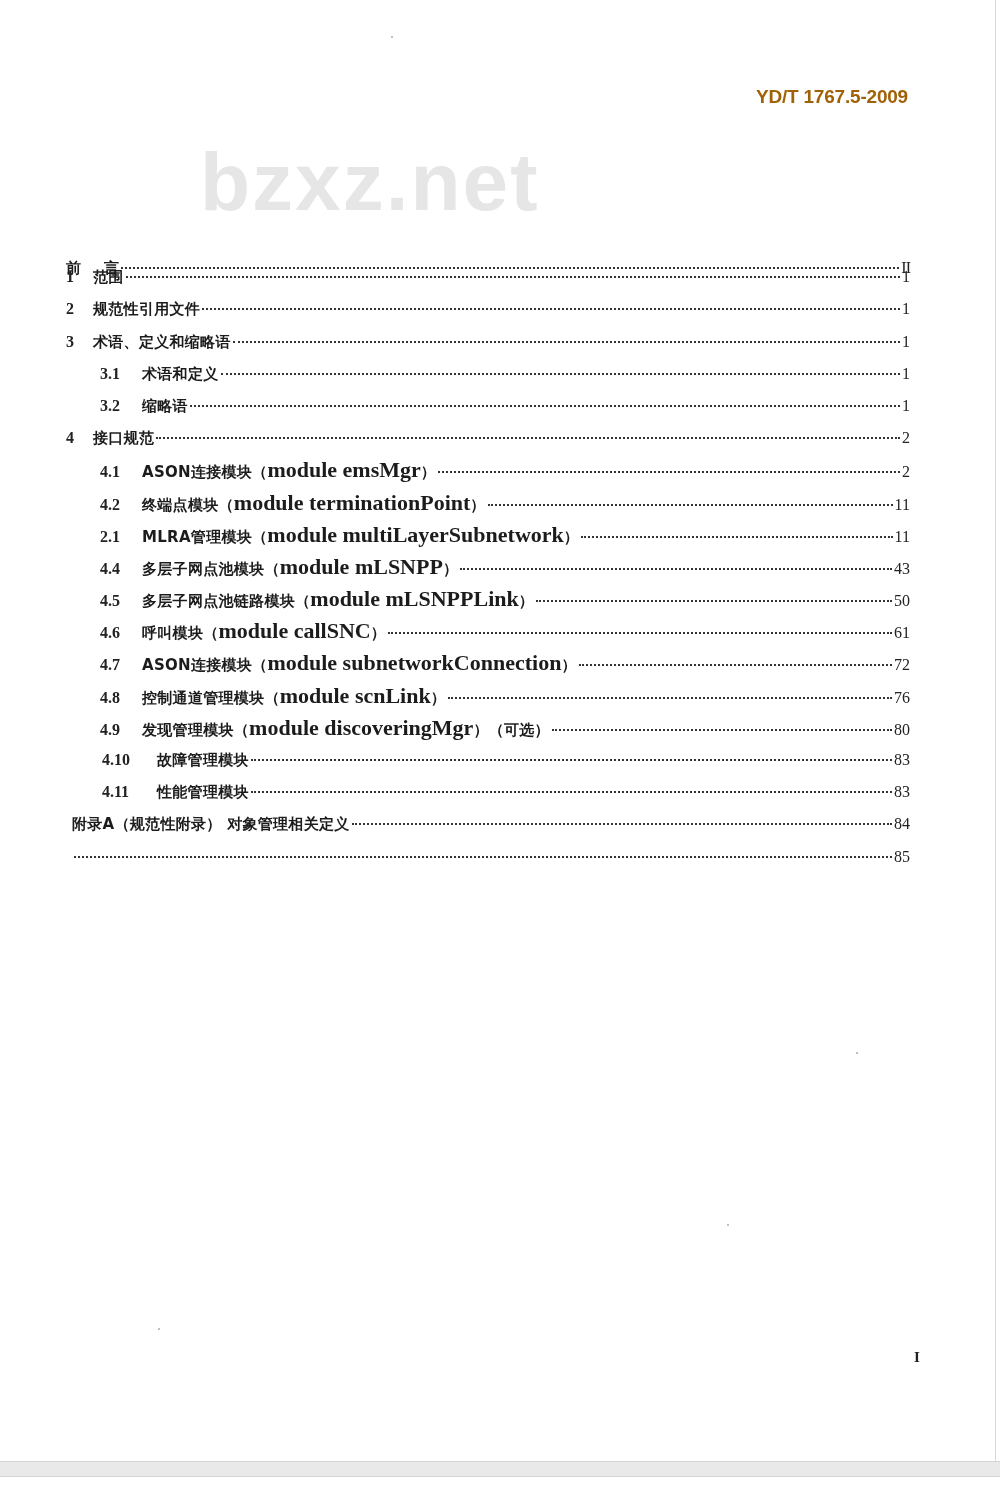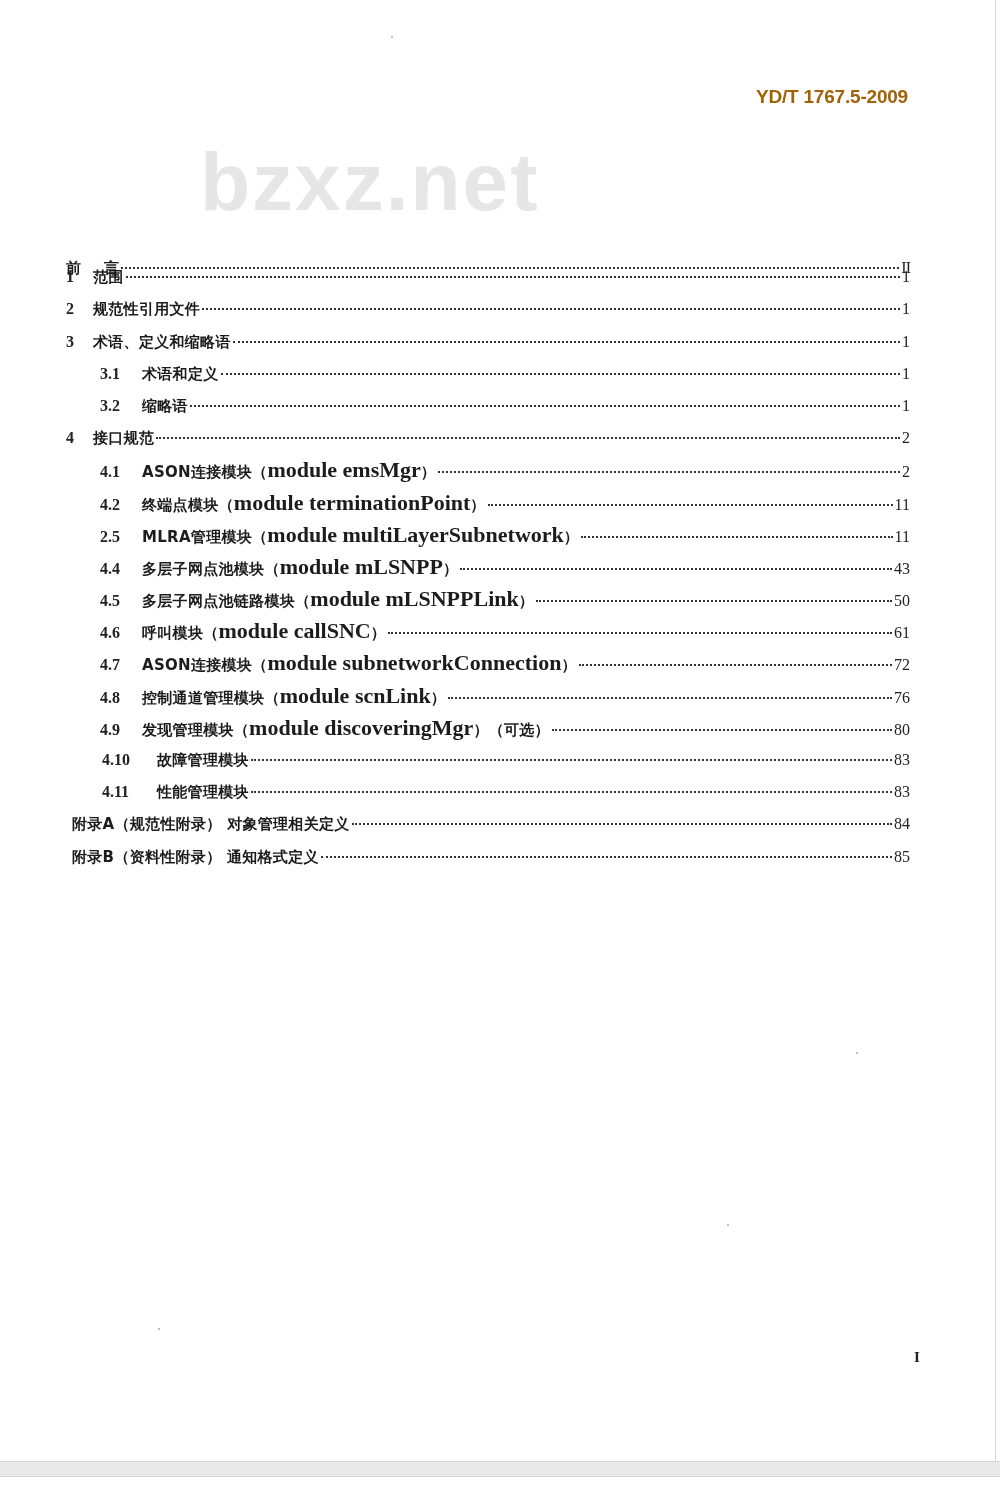--- a/index.html
+++ b/index.html
@@ -227,21 +227,21 @@
     </div>
 
     <div class="toc-row l2">
       <span class="num">4.2</span>
       <span class="label"><span>终端点模块（</span><span class="en">module terminationPoint</span><span>）</span></span>
       <span class="leader"></span>
       <span class="page-num">11</span>
     </div>
 
     <div class="toc-row l2">
-      <span class="num">2.5</span>
+      <span class="num">2.1</span>
       <span class="label"><span>MLRA管理模块（</span><span class="en">module multiLayerSubnetwork</span><span>）</span></span>
       <span class="leader"></span>
       <span class="page-num">11</span>
     </div>
 
     <div class="toc-row l2">
       <span class="num">4.4</span>
       <span class="label"><span>多层子网点池模块（</span><span class="en">module mLSNPP</span><span>）</span></span>
       <span class="leader"></span>
       <span class="page-num">43</span>
@@ -296,21 +296,20 @@
       <span class="page-num">83</span>
     </div>
 
     <div class="toc-row app">
       <span class="label">附录A（规范性附录） 对象管理相关定义</span>
       <span class="leader"></span>
       <span class="page-num">84</span>
     </div>
 
     <div class="toc-row app">
-      <span class="label">附录B（资料性附录） 通知格式定义</span>
       <span class="leader"></span>
       <span class="page-num">85</span>
     </div>
 
   </div>
 
   <div class="folio">I</div>
 
 </div>
 

